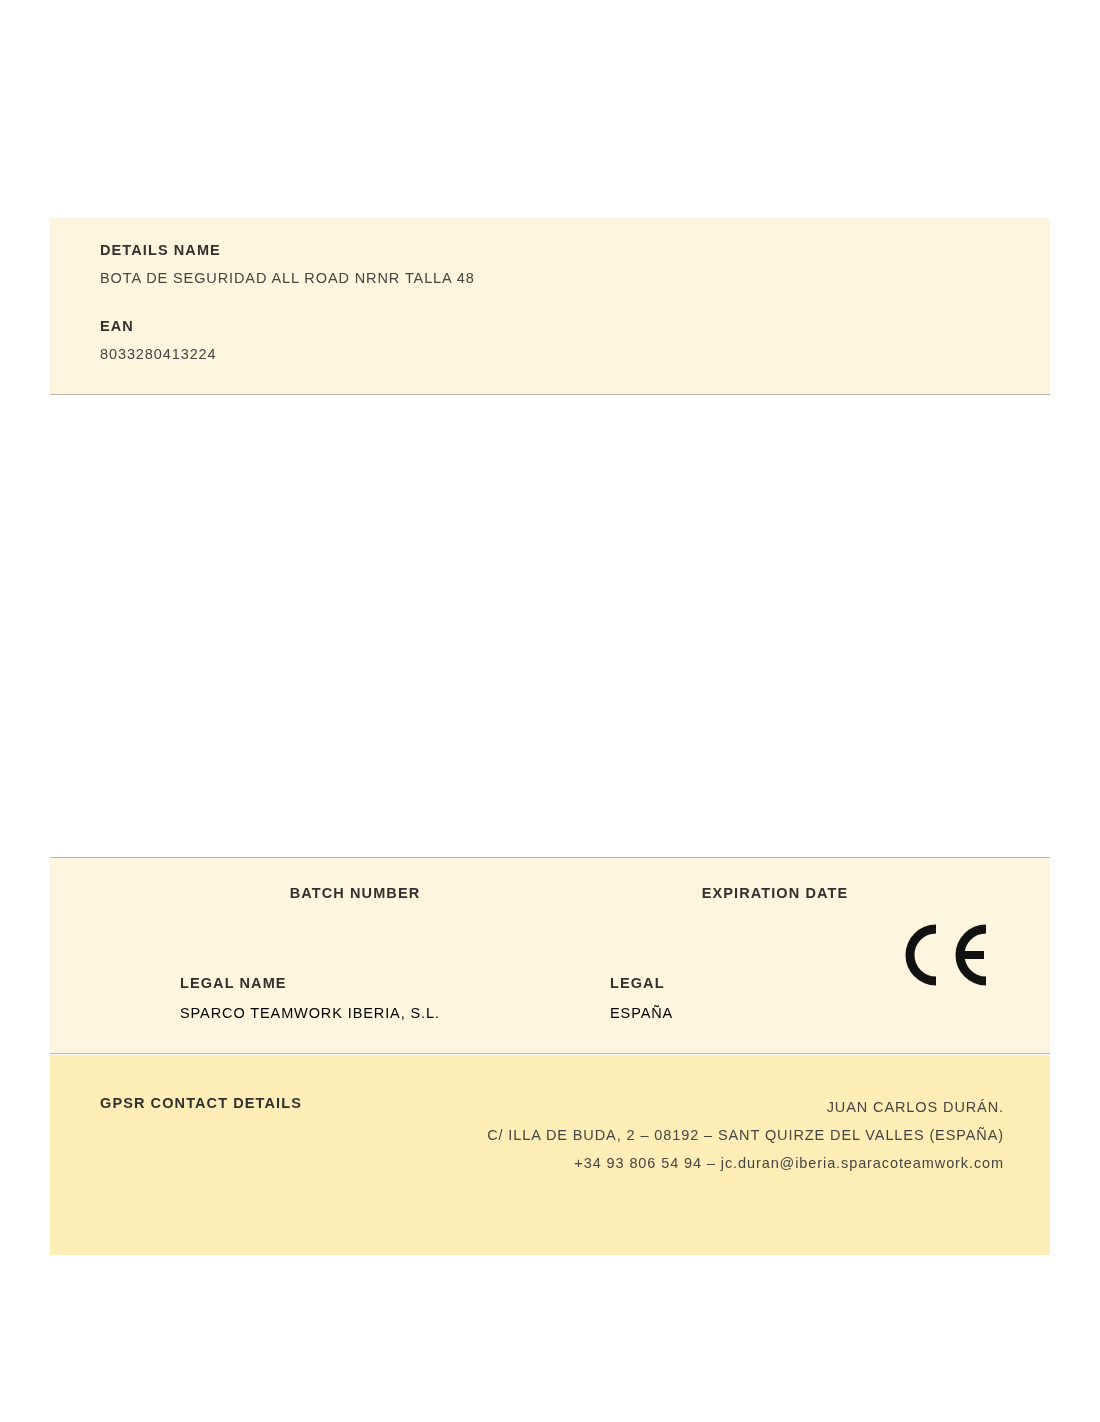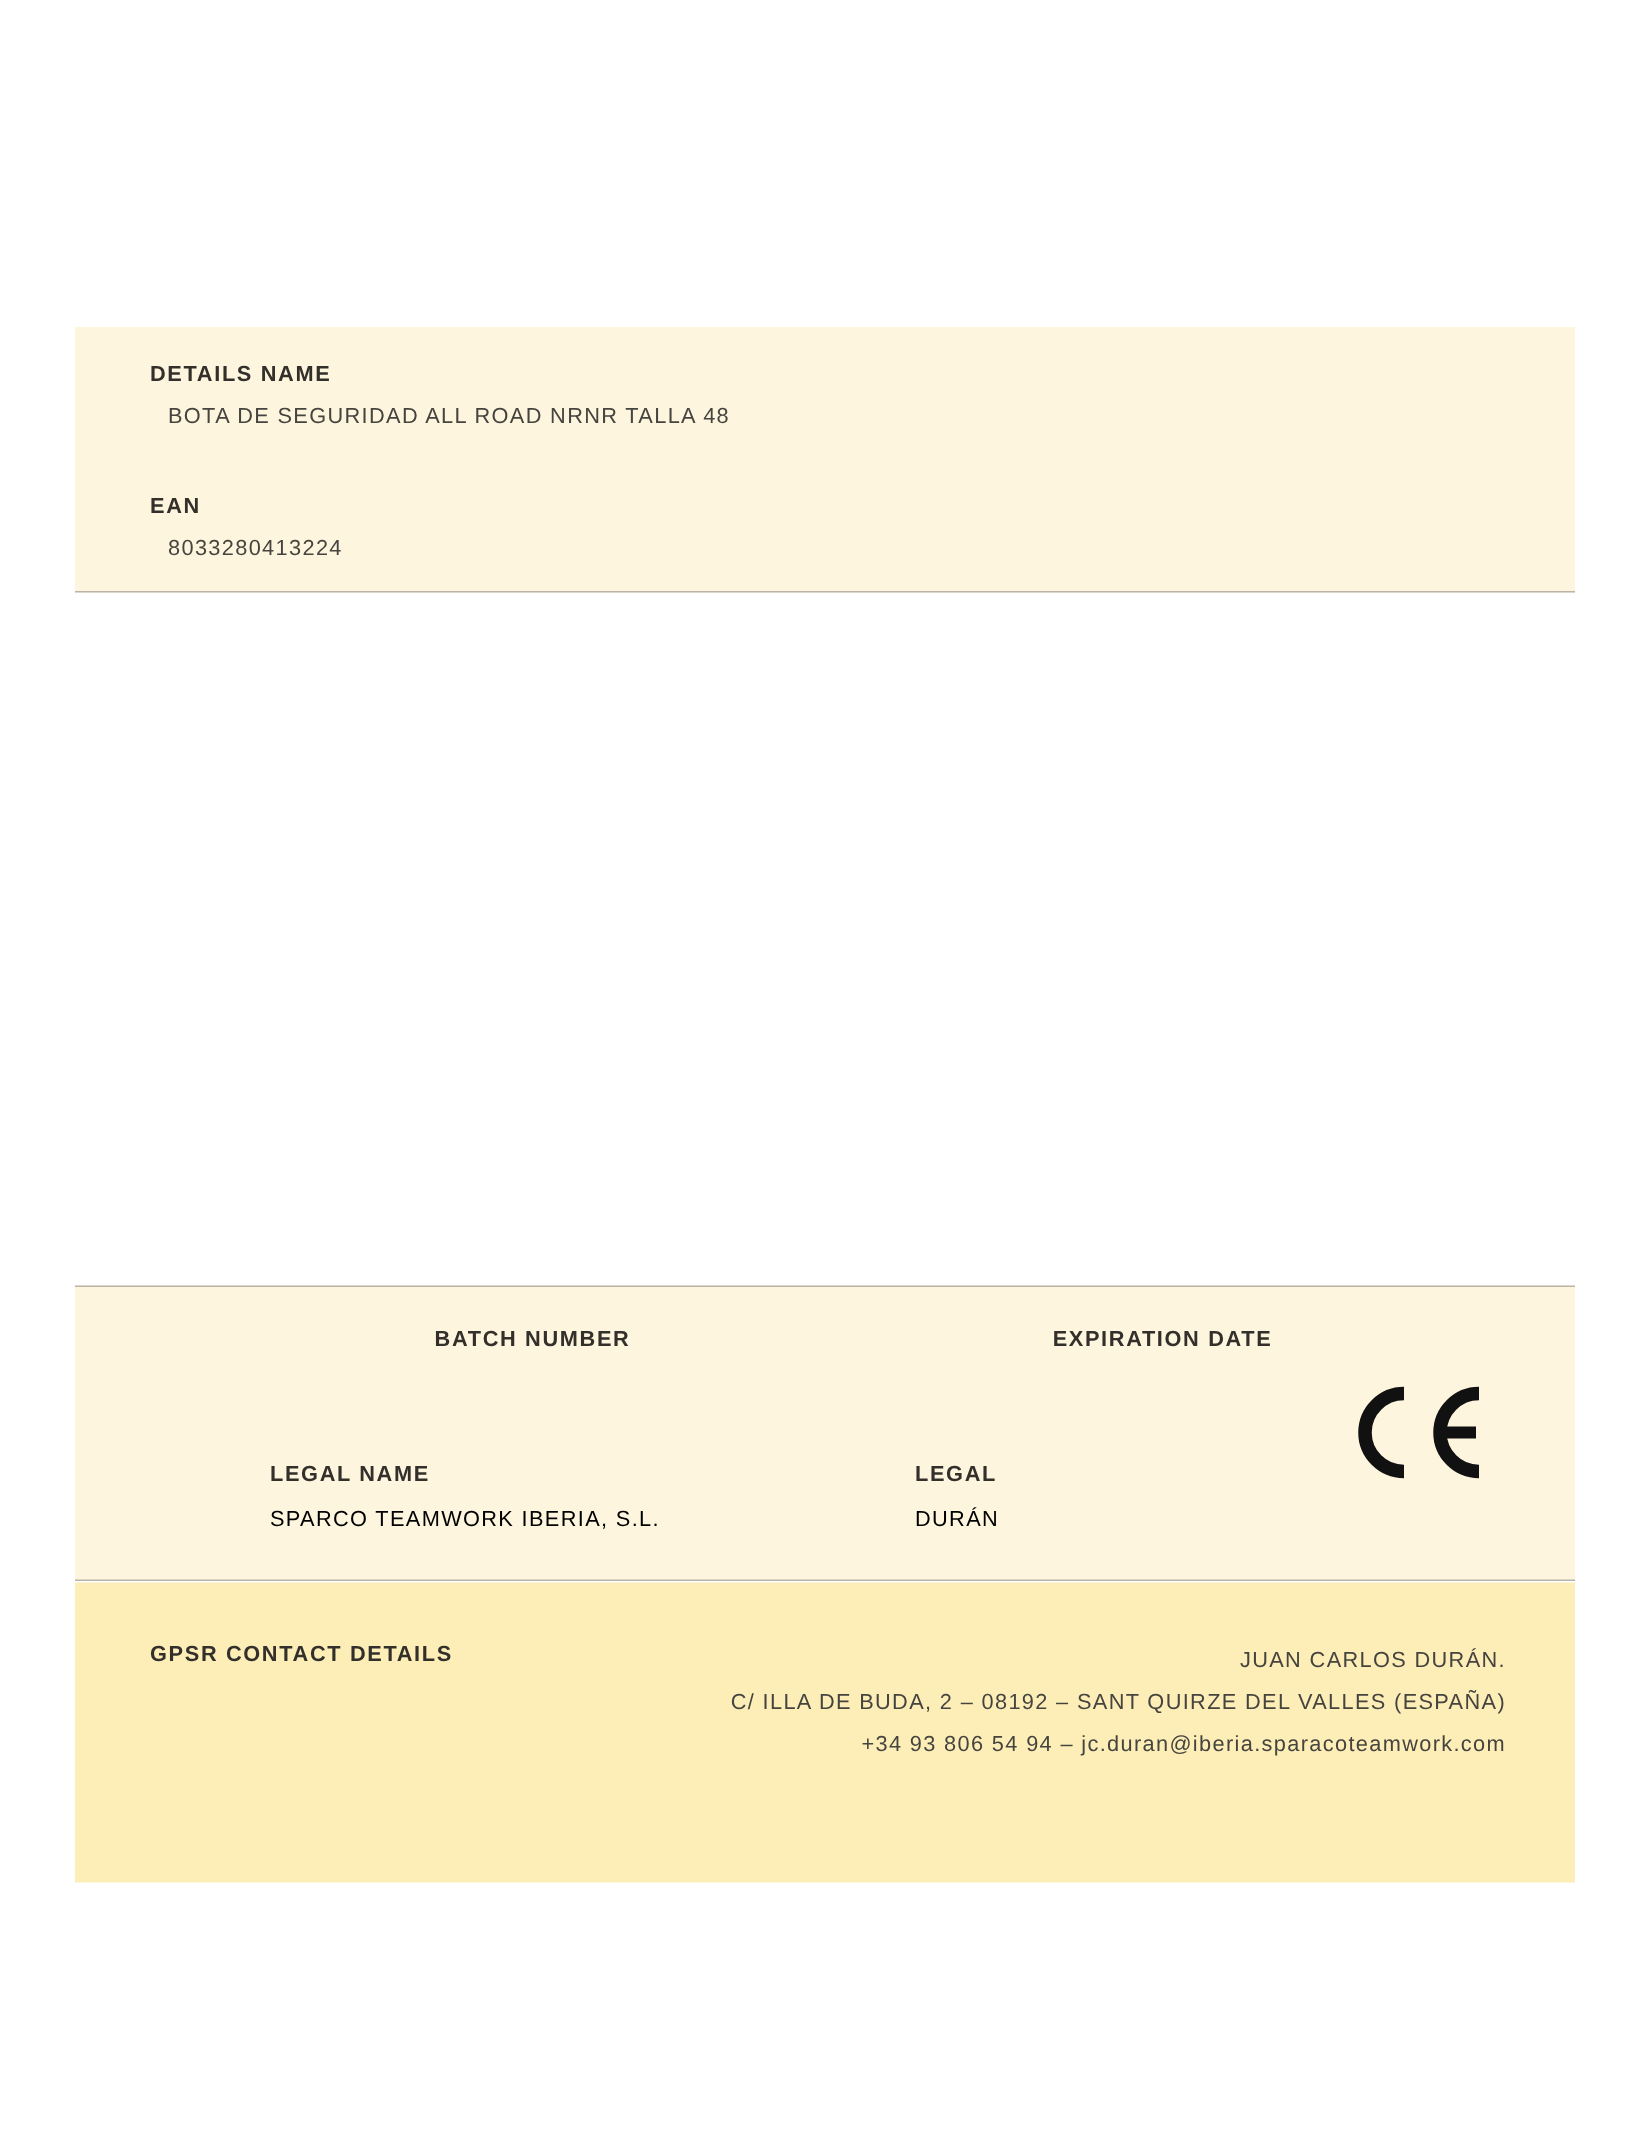--- a/index.html
+++ b/index.html
@@ -39,21 +39,21 @@
     font-weight: bold;
     letter-spacing: 1.1px;
     color: #33302c;
     margin: 0 0 12px 0;
   }
 
   .field-value {
     font-size: 14.5px;
     letter-spacing: 0.9px;
     color: #46443f;
-    margin: 12px;
+    margin: 0;
   }
 
   .spacer-gap { height: 32px; }
 
   
   .blank-area {
     position: absolute;
     left: 50px;
     top: 396px;
     width: 1000px;
@@ -193,21 +193,21 @@
         <p class="info-value"></p>
       </div>
 
       <div class="col-legal">
         <p class="info-label">LEGAL NAME</p>
         <p class="info-value">SPARCO TEAMWORK IBERIA, S.L.</p>
       </div>
 
       <div class="col-origin">
         <p class="info-label">LEGAL</p>
-        <p class="info-value">DURÁN</p>
+        <p class="info-value">ESPAÑA</p>
       </div>
 
       <div class="ce-mark">
         <svg viewBox="0 0 100 70" width="100" height="70" aria-hidden="true">
 
           <path d="M41,35 a22,32 0 1 0 0,-0.6 M41,35 a22,32 0 1 1 0,0.6" fill="none" stroke="#111111" stroke-width="0"></path>
           <path d="M40,9 A26,26 0 0 0 40,61" fill="none" stroke="#111111" stroke-width="9" stroke-linecap="butt" transform="translate(0,0)"></path>
 
           <path d="M96,9 A26,26 0 0 0 96,61" fill="none" stroke="#111111" stroke-width="9" stroke-linecap="butt" transform="translate(-6,0)"></path>
           <rect x="62" y="31" width="26" height="8" fill="#111111"></rect>

